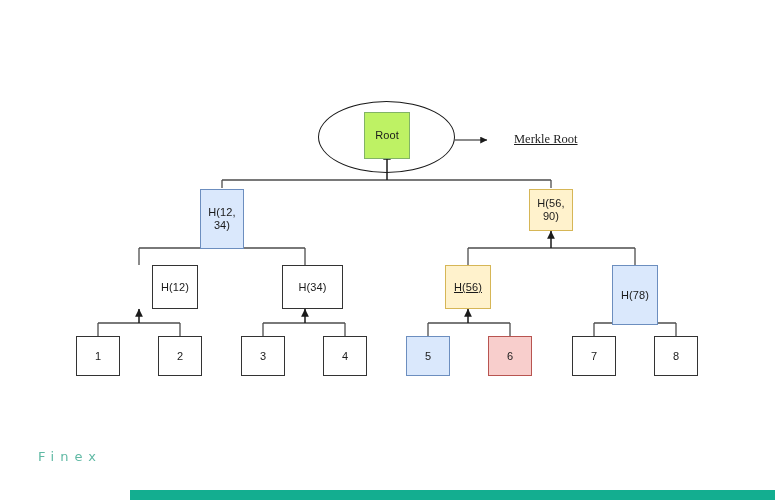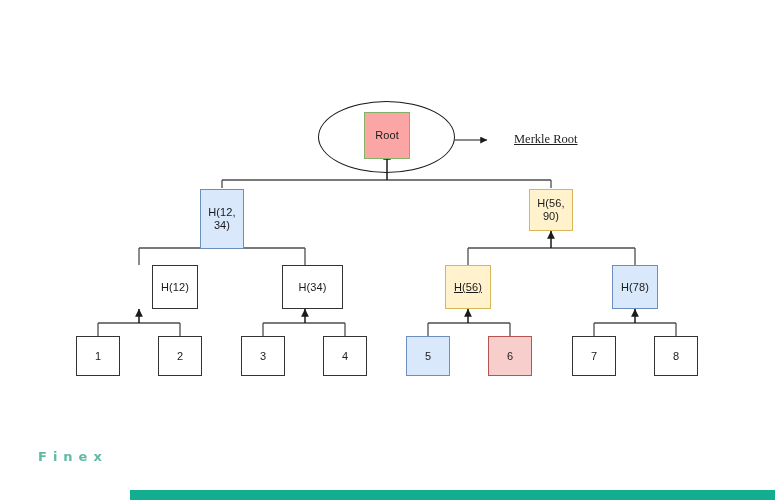--- a/index.html
+++ b/index.html
@@ -68,21 +68,21 @@
     font-family: "DejaVu Sans", sans-serif;
     font-size: 25px;
     font-weight: 700;
     color: #22b08c;
     letter-spacing: 0.5px;
     line-height: 26px;
   }
   .logo-finex {
     font-family: "DejaVu Sans", sans-serif;
     font-size: 13px;
-    font-weight: 700;
+    font-weight: 400;
     color: #5fb9a4;
     letter-spacing: 6px;
     line-height: 16px;
     margin-top: 1px;
   }
   #bottom-bar {
     position: absolute;
     left: 130px;
     bottom: 0;
     width: 645px;
@@ -150,21 +150,21 @@
   <g>
     <line x1="594" y1="323" x2="676" y2="323" stroke="#4d4d4d" stroke-width="1.3"></line>
     <line x1="594" y1="323" x2="594" y2="336" stroke="#4d4d4d" stroke-width="1.3"></line>
     <line x1="676" y1="323" x2="676" y2="336" stroke="#4d4d4d" stroke-width="1.3"></line>
     <line x1="635" y1="323" x2="635" y2="309" stroke="#1a1a1a" stroke-width="1.5" marker-end="url(#arrowhead)"></line>
   </g>
 </svg>
 
 <div class="root-ellipse" style="left:318px; top:101px; width:137px; height:72px;"></div>
 
-<div class="node" style="left:364px; top:112px; width:46px; height:47px; background:#fca5a5; border-color:#82b366;">
+<div class="node" style="left:364px; top:112px; width:46px; height:47px; background:#bef264; border-color:#82b366;">
   <span class="node-label">Root</span>
 </div>
 
 <div class="merkle-root-label" style="left:498px; top:132px;margin-left:16px;">Merkle Root</div>
 
 <div class="node" style="left:200px; top:189px; width:44px; height:60px; background:#dae8fc; border-color:#6c8ebf;">
   <span class="node-label">H(12,
 34)</span>
 </div>
 <div class="node" style="left:529px; top:189px; width:44px; height:42px; background:#fff2cc; border-color:#d6b656;">
@@ -174,21 +174,21 @@
 
 <div class="node" style="left:116px; top:265px; width:46px; height:44px; background:#ffffff; border-color:#333333;margin-left:36px;">
   <span class="node-label">H(12)</span>
 </div>
 <div class="node" style="left:282px; top:265px; width:61px; height:44px; background:#ffffff; border-color:#333333;">
   <span class="node-label">H(34)</span>
 </div>
 <div class="node" style="left:445px; top:265px; width:46px; height:44px; background:#fff2cc; border-color:#d6b656;text-decoration:underline;">
   <span class="node-label">H(56)</span>
 </div>
-<div class="node" style="left:612px; top:265px; width:46px; height:44px; background:#dae8fc; border-color:#6c8ebf;">
+<div class="node" style="left:612px; top:265px; width:46px; height:60px; background:#dae8fc; border-color:#6c8ebf;">
   <span class="node-label">H(78)</span>
 </div>
 
 <div class="node" style="left:76px; top:336px; width:44px; height:40px; background:#ffffff; border-color:#333333;">
   <span class="node-label">1</span>
 </div>
 <div class="node" style="left:158px; top:336px; width:44px; height:40px; background:#ffffff; border-color:#333333;">
   <span class="node-label">2</span>
 </div>
 <div class="node" style="left:241px; top:336px; width:44px; height:40px; background:#ffffff; border-color:#333333;">

